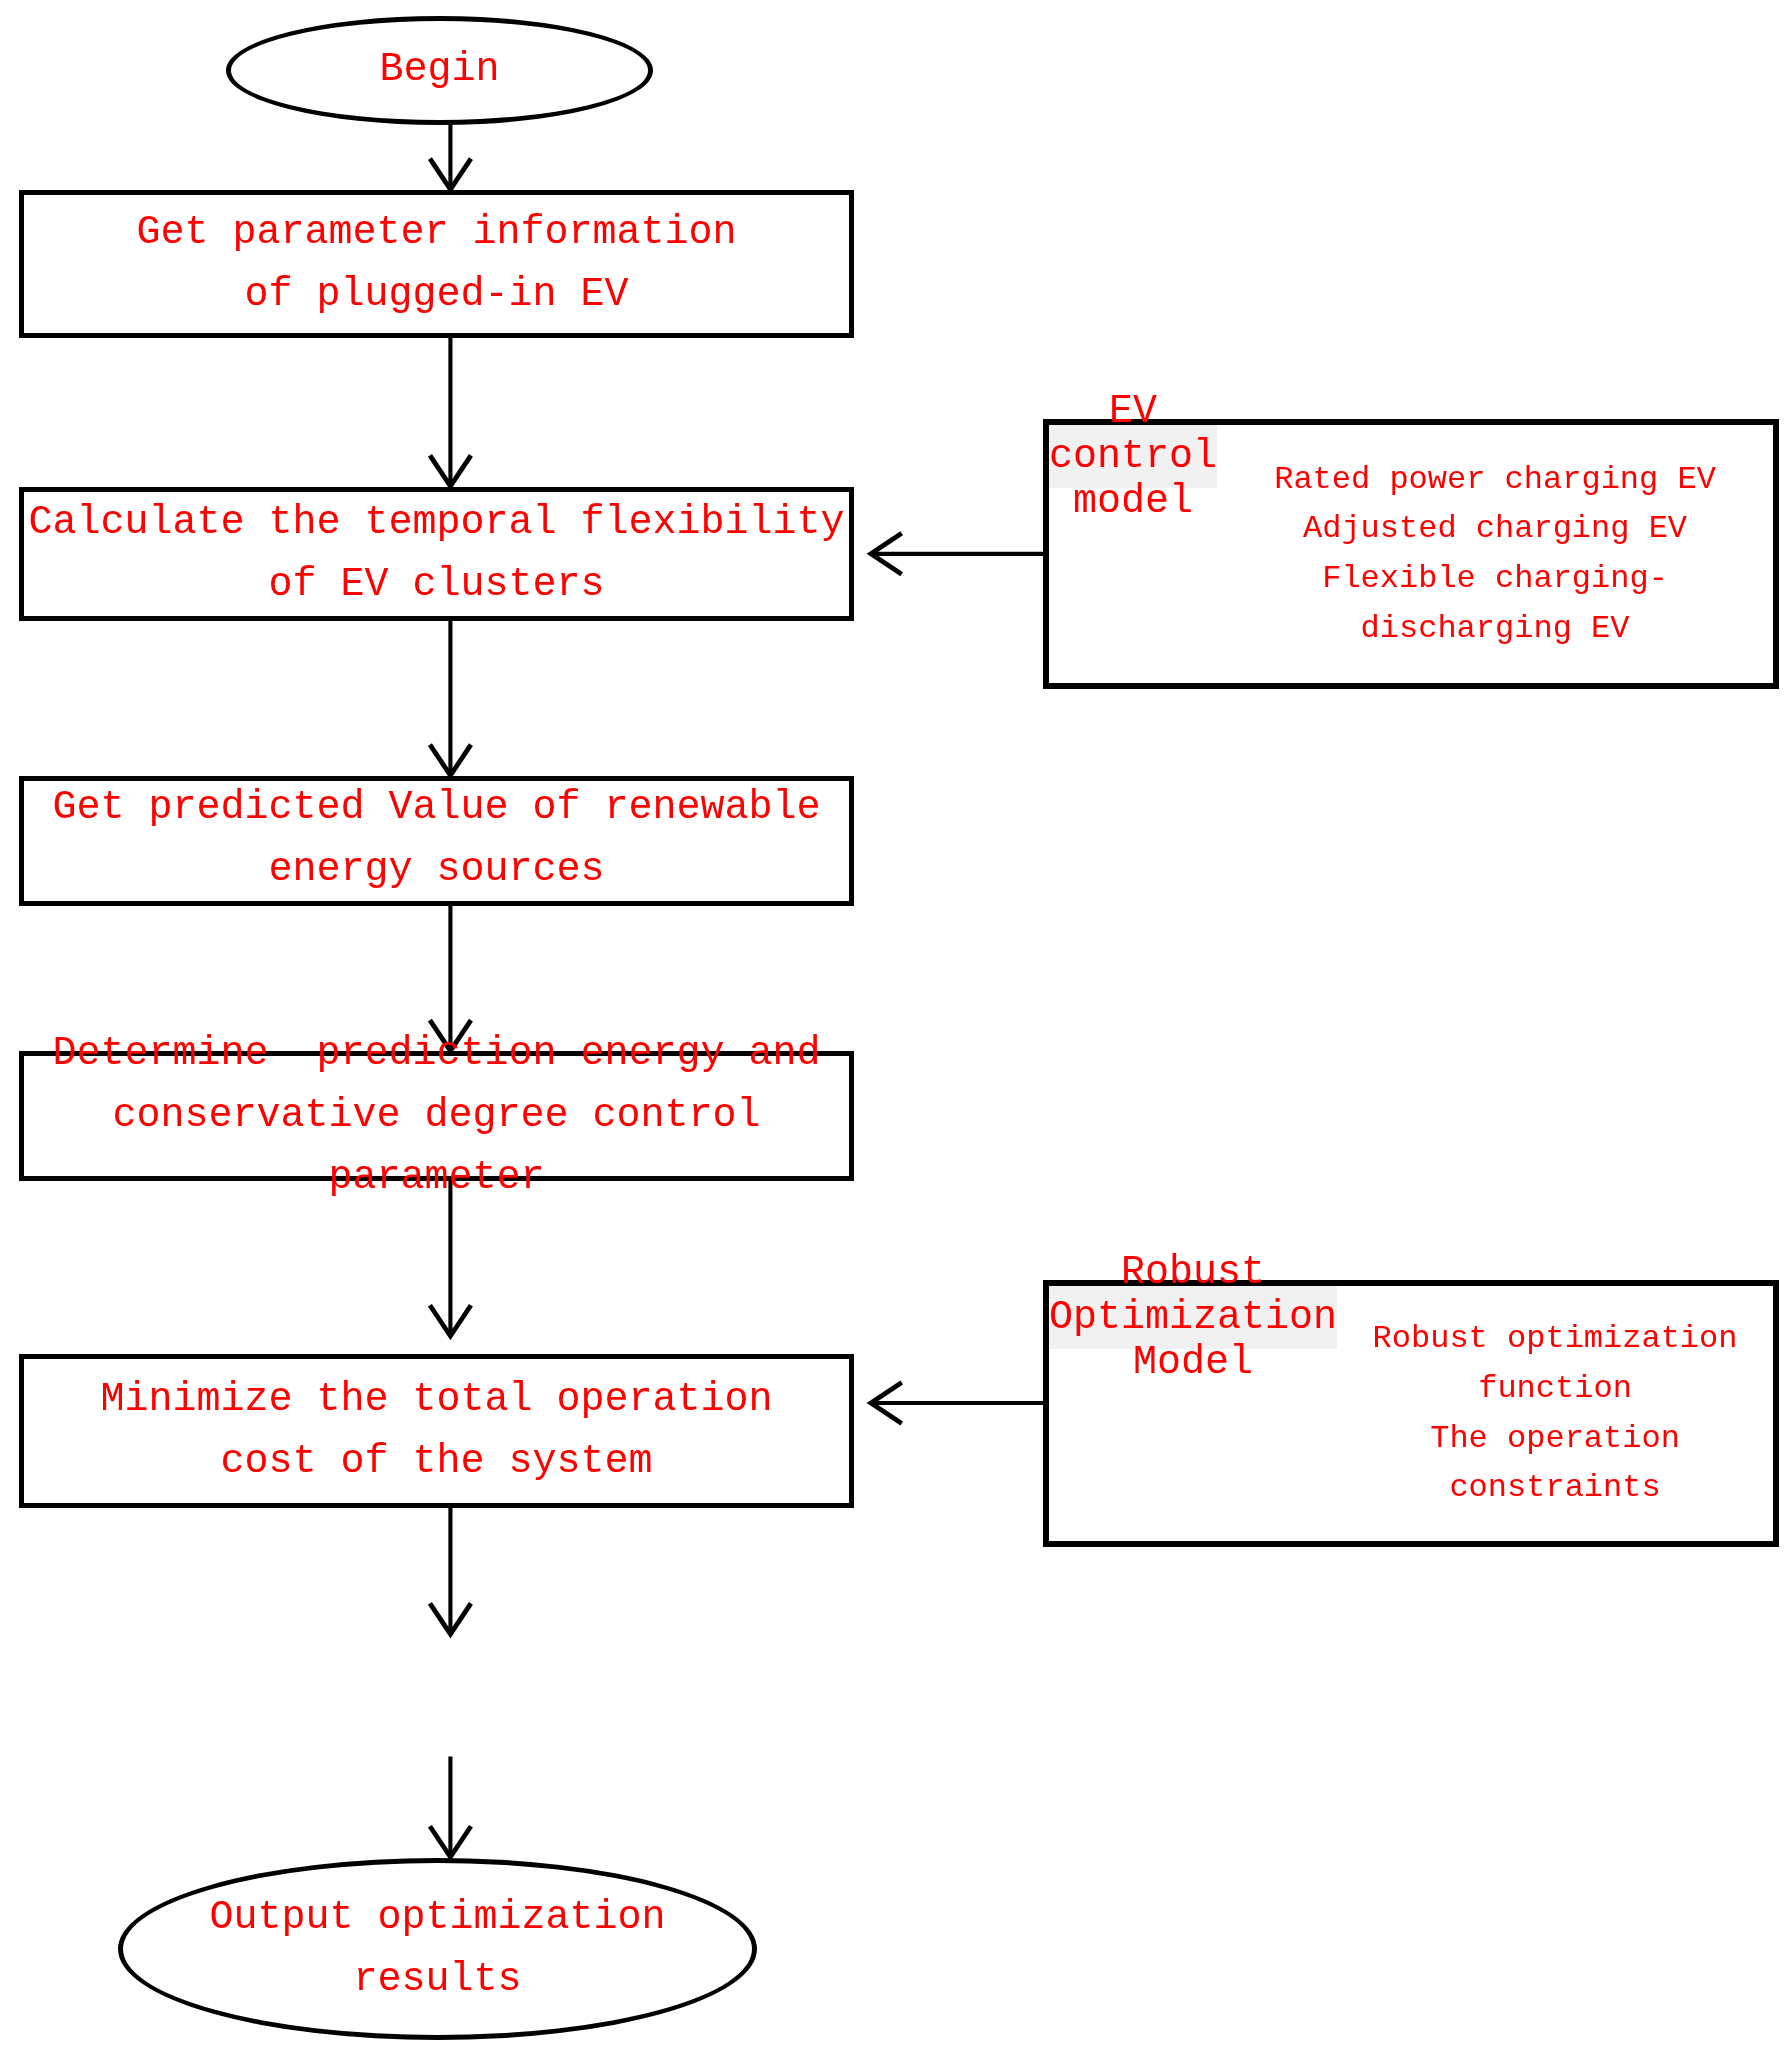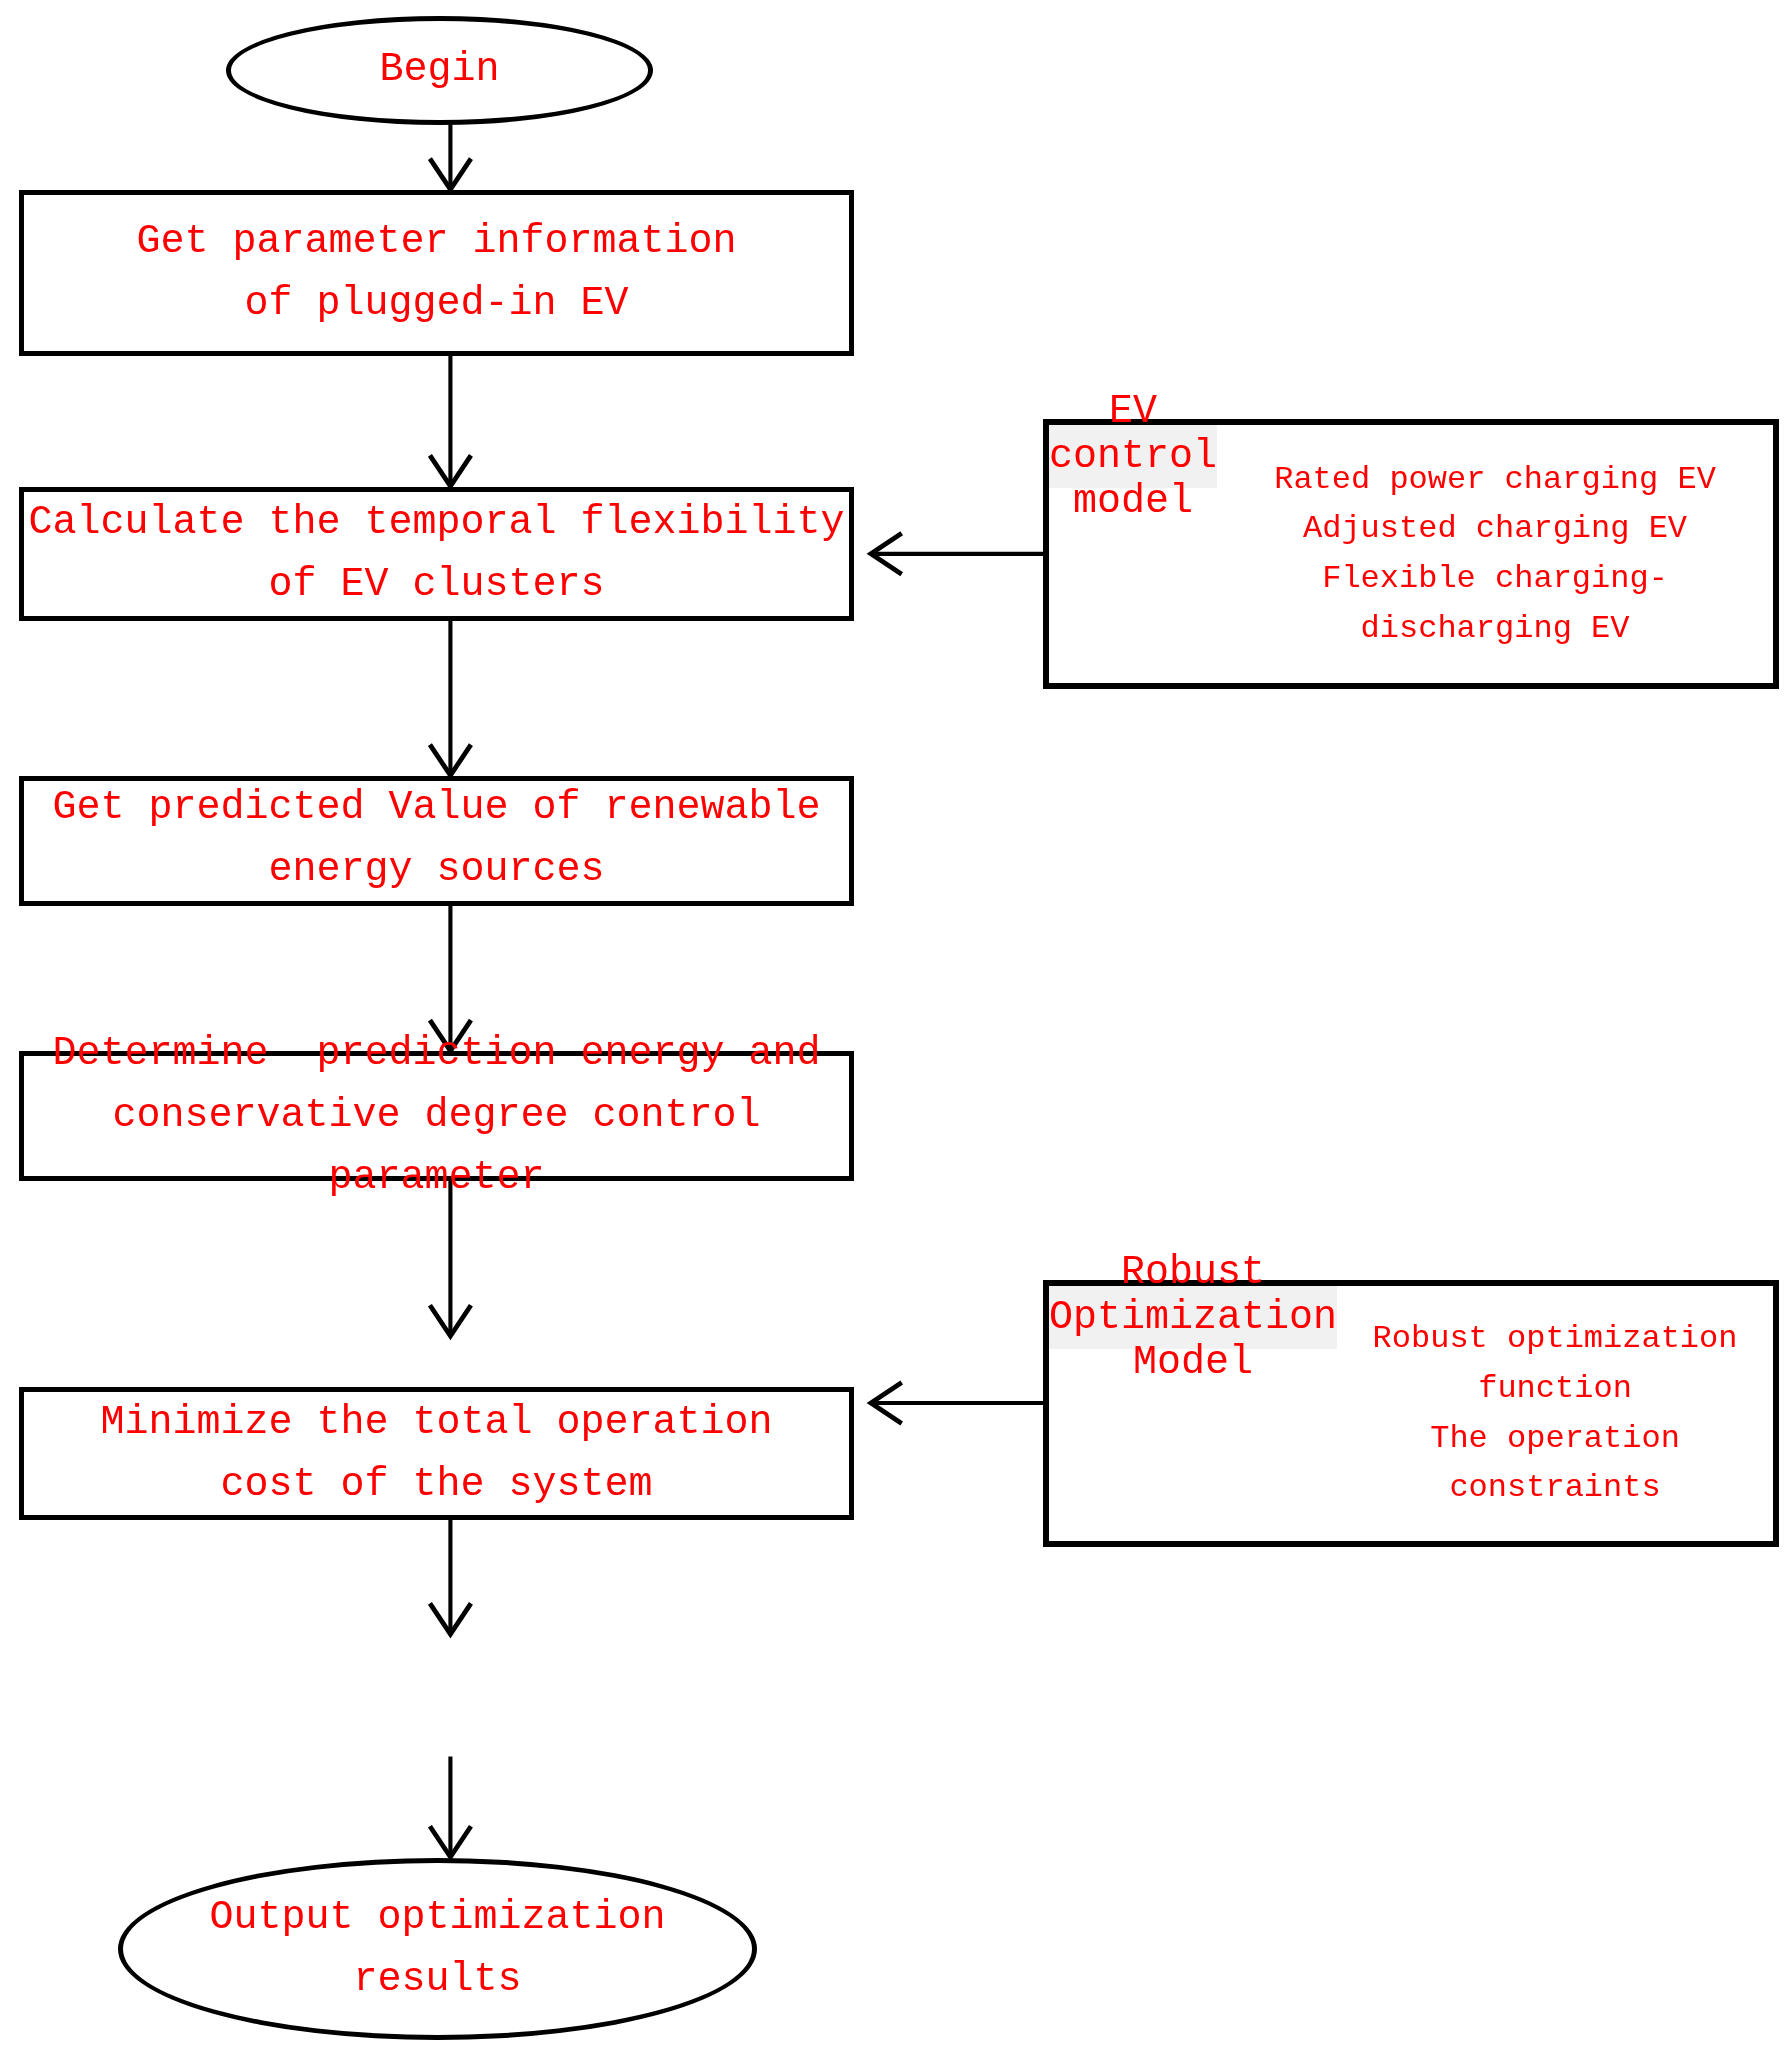--- a/index.html
+++ b/index.html
@@ -27,25 +27,25 @@
     display:flex;align-items:center;justify-content:center;
     text-align:center;
     font-size:40px;line-height:1.55;
     white-space:pre-wrap;
   }
   .box{
     left:19px;width:835px;
     border:5.5px solid var(--line);
     background:var(--background);
   }
-  .box1{top:190px;height:166px;}
+  .box1{top:190px;height:148px;}
   .box2{top:487px;height:134px;}
   .box3{top:776px;height:130px;align-items:flex-end;}
   .box4{top:1051px;height:130px;}
-  .box5{top:1387px;height:133px;}
+  .box5{top:1354px;height:154px;}
   .box6{top:1635px;height:123px;}
   .ellipse{
     border:5.5px solid var(--line);
     border-radius:50%;
     background:var(--background);
   }
   .ellipse-begin{left:226px;top:15.7px;width:427px;height:109px;}
   .ellipse-end{left:118px;top:1858px;width:639px;height:182px;}
   .panel{
     position:absolute;

